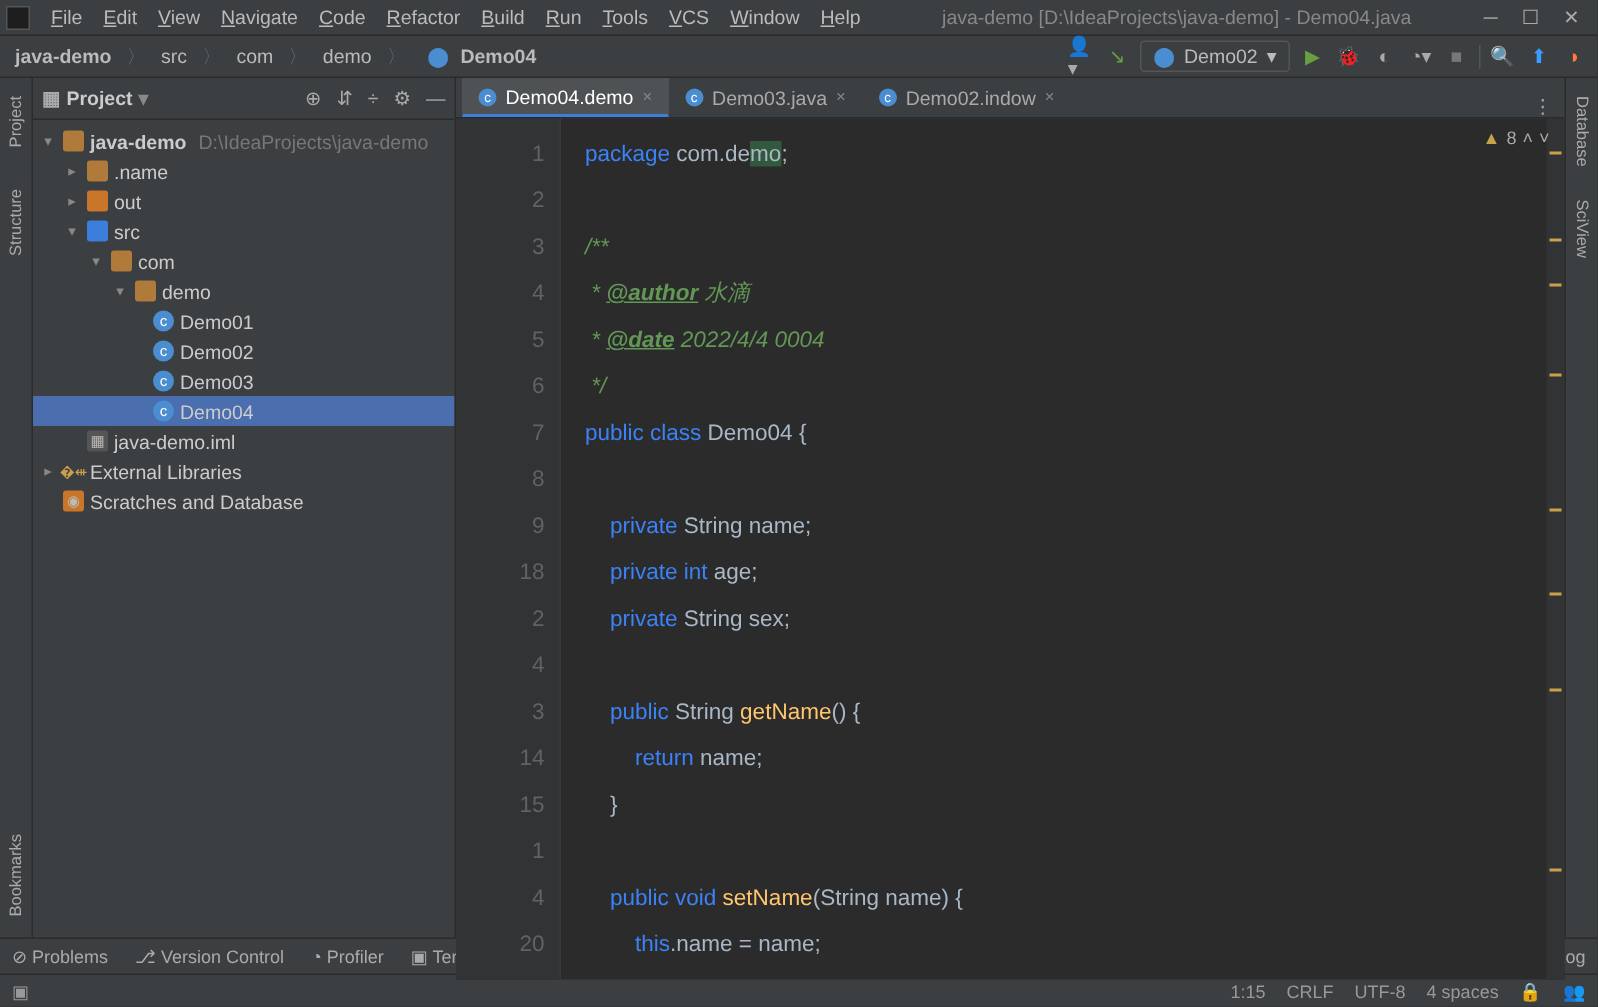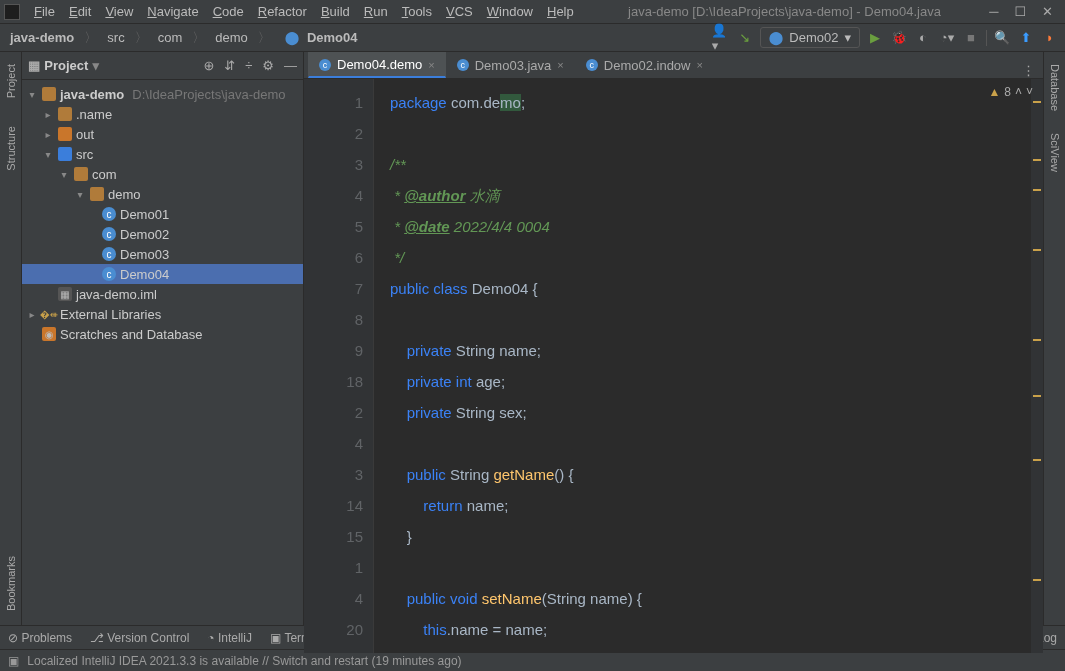--- a/index.html
+++ b/index.html
@@ -276,26 +276,33 @@
 
   <div class="rightrail">
     <div class="vtab">Database</div>
     <div class="vtab">SciView</div>
   </div>
 </div>
 
 <div class="bottombar">
   <span>⊘ <span>Problems</span></span>
   <span>⎇ <span>Version Control</span></span>
-  <span>◔ <span>IntelliJ</span></span>
+  <span>◔ <span>Profiler</span></span>
   <span>▣ <span>Terminal</span></span>
   <span>≡ <span>TODO</span></span>
   <span>🔨 <span>Build</span></span>
   <span>≋ <span>Python Packages</span></span>
   <div class="right">
     <span><span class="green-dot"></span> <span>Event Log</span></span>
   </div>
 </div>
 
 <div class="statusbar">
   <span>▣</span>
-  <span>Localized IntelliJ IDEA 2021.3.3 is available // Switch and restart (19 minutes ago)</span>
+  <div class="right">
+    <span>1:15</span>
+    <span>CRLF</span>
+    <span>UTF-8</span>
+    <span>4 spaces</span>
+    <span>🔒</span>
+    <span>👥</span>
+  </div>
 </div>
 
 </body></html>

